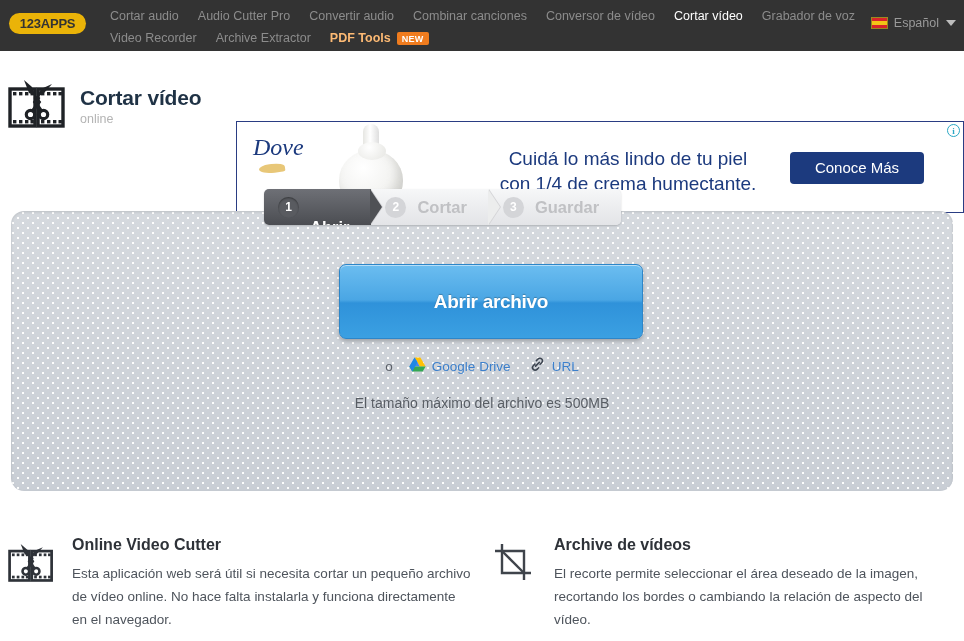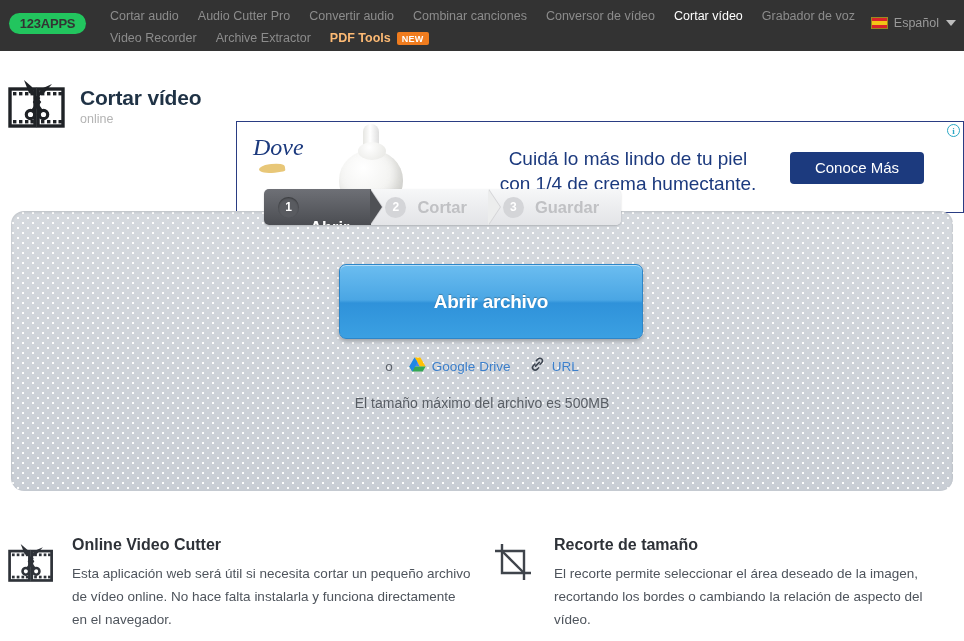--- a/index.html
+++ b/index.html
@@ -16,21 +16,21 @@
     position: relative;
     width: 964px;
     height: 51px;
     background: #333333;
     overflow: hidden;
   }
   #logo-pill {
     position: absolute;
     left: 9px; top: 13px;
     width: 77px; height: 21px;
-    background: #22c55e;
+    background: #eab308;
     border-radius: 11px;
     color: #333333;
     font-size: 13px;
     font-weight: bold;
     letter-spacing: -0.2px;
     text-align: center;
     line-height: 21px;
   }
   #nav-links {
     position: absolute;
@@ -546,17 +546,17 @@
     <div class="feature-icon">
       <svg width="46" height="42" viewBox="0 0 46 42">
         <g fill="none" stroke="#3f444b" stroke-width="2.4">
           <path d="M12,2 L12,31 L41,31"></path>
           <path d="M5,9 L34,9 L34,38"></path>
           <path d="M12,9 L34,31"></path>
         </g>
       </svg>
     </div>
     <div class="feature-body">
-      <div class="feature-title">Recorte de tamaño</div>
+      <div class="feature-title">Archive de vídeos</div>
       <div class="feature-text">El recorte permite seleccionar el área deseado de la imagen, recortando los bordes o cambiando la relación de aspecto del vídeo.</div>
     </div>
   </div>
 </div>
 
 </body></html>

